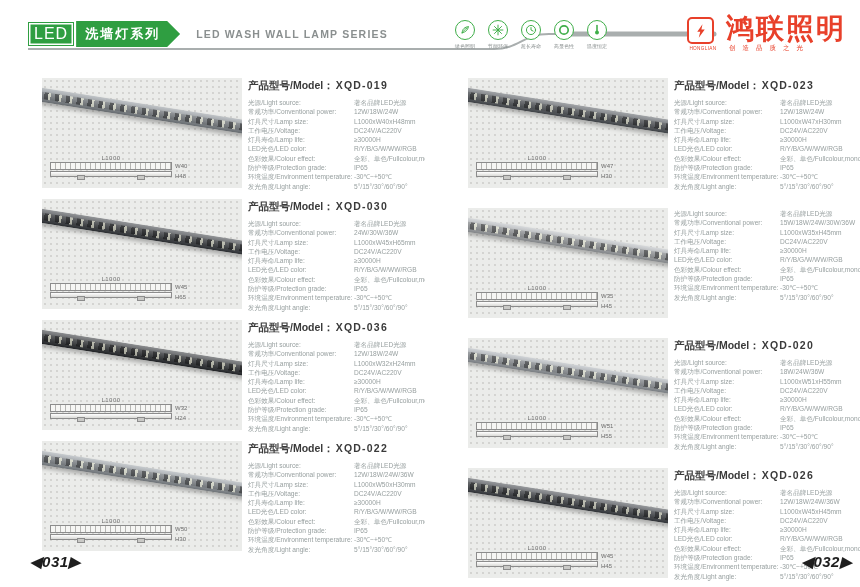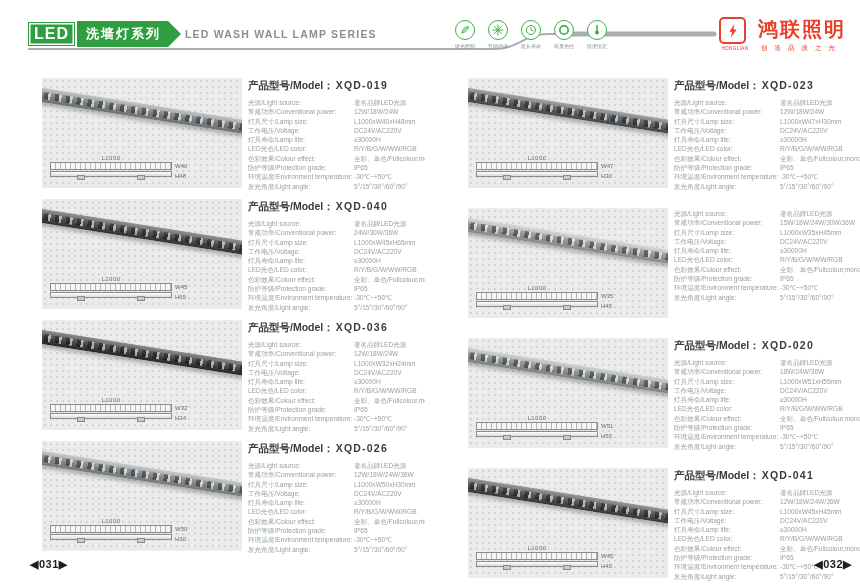--- a/index.html
+++ b/index.html
@@ -8,42 +8,42 @@
     position: relative;
     background: #ffffff;
     font-family: "Liberation Sans", sans-serif;
     overflow: hidden;
     color:#444;
   }
   
   .hdr { position:absolute; top:0; left:0; width:860px; height:70px; }
   .title-row { position:absolute; left:28px; top:21px; display:flex; align-items:center; }
   .led-badge {
-    background:#2f9e41; color:#fff; font-weight:bold; font-size:16px;
+    background:#2f9e41; color:#fff; font-weight:normal; font-size:16px;
     padding:2px 5px; letter-spacing:1px; border:1px solid #2f9e41;
     box-shadow: inset 0 0 0 1.5px #fff;
   }
   .series-banner {
     background:#2f9e41; color:#fff; font-weight:bold; font-size:13px;
     padding:4px 20px 4px 9px; margin-left:2px; letter-spacing:2px;
     clip-path: polygon(0 0, calc(100% - 13px) 0, 100% 50%, calc(100% - 13px) 100%, 0 100%);
   }
-  .series-en { color:#8a8f8f; font-weight:bold; font-size:10.5px; letter-spacing:1.2px; margin-left:4px; }
+  .series-en { color:#8a8f8f; font-weight:bold; font-size:10.5px; letter-spacing:1.2px; margin-left:16px; }
   .swoosh { position:absolute; top:0; left:0; }
   .features { position:absolute; left:452px; top:20px; display:flex; gap:7px; }
   .feature { width:26px; text-align:center; }
   .feature .circ { width:20px; height:20px; border:1.4px solid #3fae49; border-radius:50%; margin:0 auto;
     display:flex; align-items:center; justify-content:center; background:#fff; }
   .feature .flbl { display:block; font-size:6px; color:#8a9090; white-space:nowrap; transform:scale(.85); margin-top:2px; }
   .logo { position:absolute; right:14px; top:17px; display:flex; align-items:flex-start; gap:7px; }
   .logo-mark-wrap { text-align:center; }
   .logo-mark { width:27px; height:27px; border:2.2px solid #e8402a; border-radius:5px;
     display:flex; align-items:center; justify-content:center; background:#fff; }
   .logo-mark-sub { font-size:5.5px; color:#e8402a; letter-spacing:.4px; display:block; margin-top:1px; transform:scale(.85); }
-  .logo-name { color:#e8402a; font-size:20px; font-weight:bold; letter-spacing:2px; line-height:24px; font-family:"Liberation Serif", serif; }
+  .logo-name { color:#e8402a; font-size:28px; font-weight:bold; letter-spacing:2px; line-height:24px; font-family:"Liberation Serif", serif; }
   .logo-slogan { color:#e8402a; font-size:6.5px; letter-spacing:7px; margin-top:3px; padding-left:3px; }
   
   .pages { position:absolute; top:70px; left:0; width:860px; bottom:0; display:flex; }
   .page { position:relative; width:430px; height:100%; }
   .cards { position:absolute; top:8px; display:flex; flex-direction:column; gap:11px; }
   .page-left .cards { left:30px; width:395px;padding-left:12px; }
   .page-right .cards { left:38px; width:392px;gap:20px; }
   .card { display:flex; height:110px; }
   
   .photo {
@@ -80,21 +80,21 @@
   .dbox.sidev::after { right:26px; }
   .dim-w, .dim-h { white-space:nowrap; }
   
   .specs { flex:1; min-width:0; padding-top:1px; }
   .specs h3 { font-size:10.5px; color:#3a3a3a; font-weight:bold; margin-bottom:5px; white-space:nowrap; }
   .specs h3 .model { letter-spacing:1.2px; margin-left:2px; }
   .spec-rows .srow { display:flex; font-size:6.6px; color:#98a0a0; line-height:9.3px; white-space:nowrap; }
   .spec-rows .slbl { width:106px; flex:0 0 106px; overflow:hidden; }
   .spec-rows .sval { flex:1; overflow:hidden; }
   
-  .pageno { position:absolute; bottom:16px; font-size:11px; font-weight:bold; color:#1e1e1e; letter-spacing:.5px; }
+  .pageno { position:absolute; bottom:16px; font-size:15px; font-weight:bold; color:#1e1e1e; letter-spacing:.5px;font-style:italic; }
   .pageno.pn-left { left:30px; }
   .pageno.pn-right { right:8px; }
   svg.fic { stroke:#3fae49; fill:none; stroke-width:1.4; stroke-linecap:round; stroke-linejoin:round; }
 </style>
 </head>
 <body>
 
 <header class="hdr">
   <svg class="swoosh" width="860" height="60">
     <path d="M28 49 H494 C519 49 523 34 549 34 H600" fill="none" stroke="#a9aeae" stroke-width="2"></path>
@@ -244,21 +244,21 @@
           <div class="dbox topv"></div>
           <span class="dim-w">W45</span>
         </div>
         <div class="dimrow">
           <div class="dbox sidev"></div>
           <span class="dim-h">H65</span>
         </div>
       </div>
     </div>
     <div class="specs">
-      <h3><span>产品型号/Model：</span><span class="model">XQD-040</span></h3>
+      <h3><span>产品型号/Model：</span><span class="model">XQD-030</span></h3>
       <div class="spec-rows">
               <div class="srow">
                 <span class="slbl">光源/Light source:</span>
                 <span class="sval">著名品牌LED光源</span>
               </div>
               <div class="srow">
                 <span class="slbl">常规功率/Conventional power:</span>
                 <span class="sval">24W/30W/36W</span>
               </div>
               <div class="srow">
@@ -372,21 +372,21 @@
           <div class="dbox topv"></div>
           <span class="dim-w">W50</span>
         </div>
         <div class="dimrow">
           <div class="dbox sidev"></div>
           <span class="dim-h">H30</span>
         </div>
       </div>
     </div>
     <div class="specs">
-      <h3><span>产品型号/Model：</span><span class="model">XQD-026</span></h3>
+      <h3><span>产品型号/Model：</span><span class="model">XQD-022</span></h3>
       <div class="spec-rows">
               <div class="srow">
                 <span class="slbl">光源/Light source:</span>
                 <span class="sval">著名品牌LED光源</span>
               </div>
               <div class="srow">
                 <span class="slbl">常规功率/Conventional power:</span>
                 <span class="sval">12W/18W/24W/36W</span>
               </div>
               <div class="srow">
@@ -630,21 +630,21 @@
           <div class="dbox topv"></div>
           <span class="dim-w">W45</span>
         </div>
         <div class="dimrow">
           <div class="dbox sidev"></div>
           <span class="dim-h">H45</span>
         </div>
       </div>
     </div>
     <div class="specs">
-      <h3><span>产品型号/Model：</span><span class="model">XQD-041</span></h3>
+      <h3><span>产品型号/Model：</span><span class="model">XQD-026</span></h3>
       <div class="spec-rows">
               <div class="srow">
                 <span class="slbl">光源/Light source:</span>
                 <span class="sval">著名品牌LED光源</span>
               </div>
               <div class="srow">
                 <span class="slbl">常规功率/Conventional power:</span>
                 <span class="sval">12W/18W/24W/36W</span>
               </div>
               <div class="srow">

